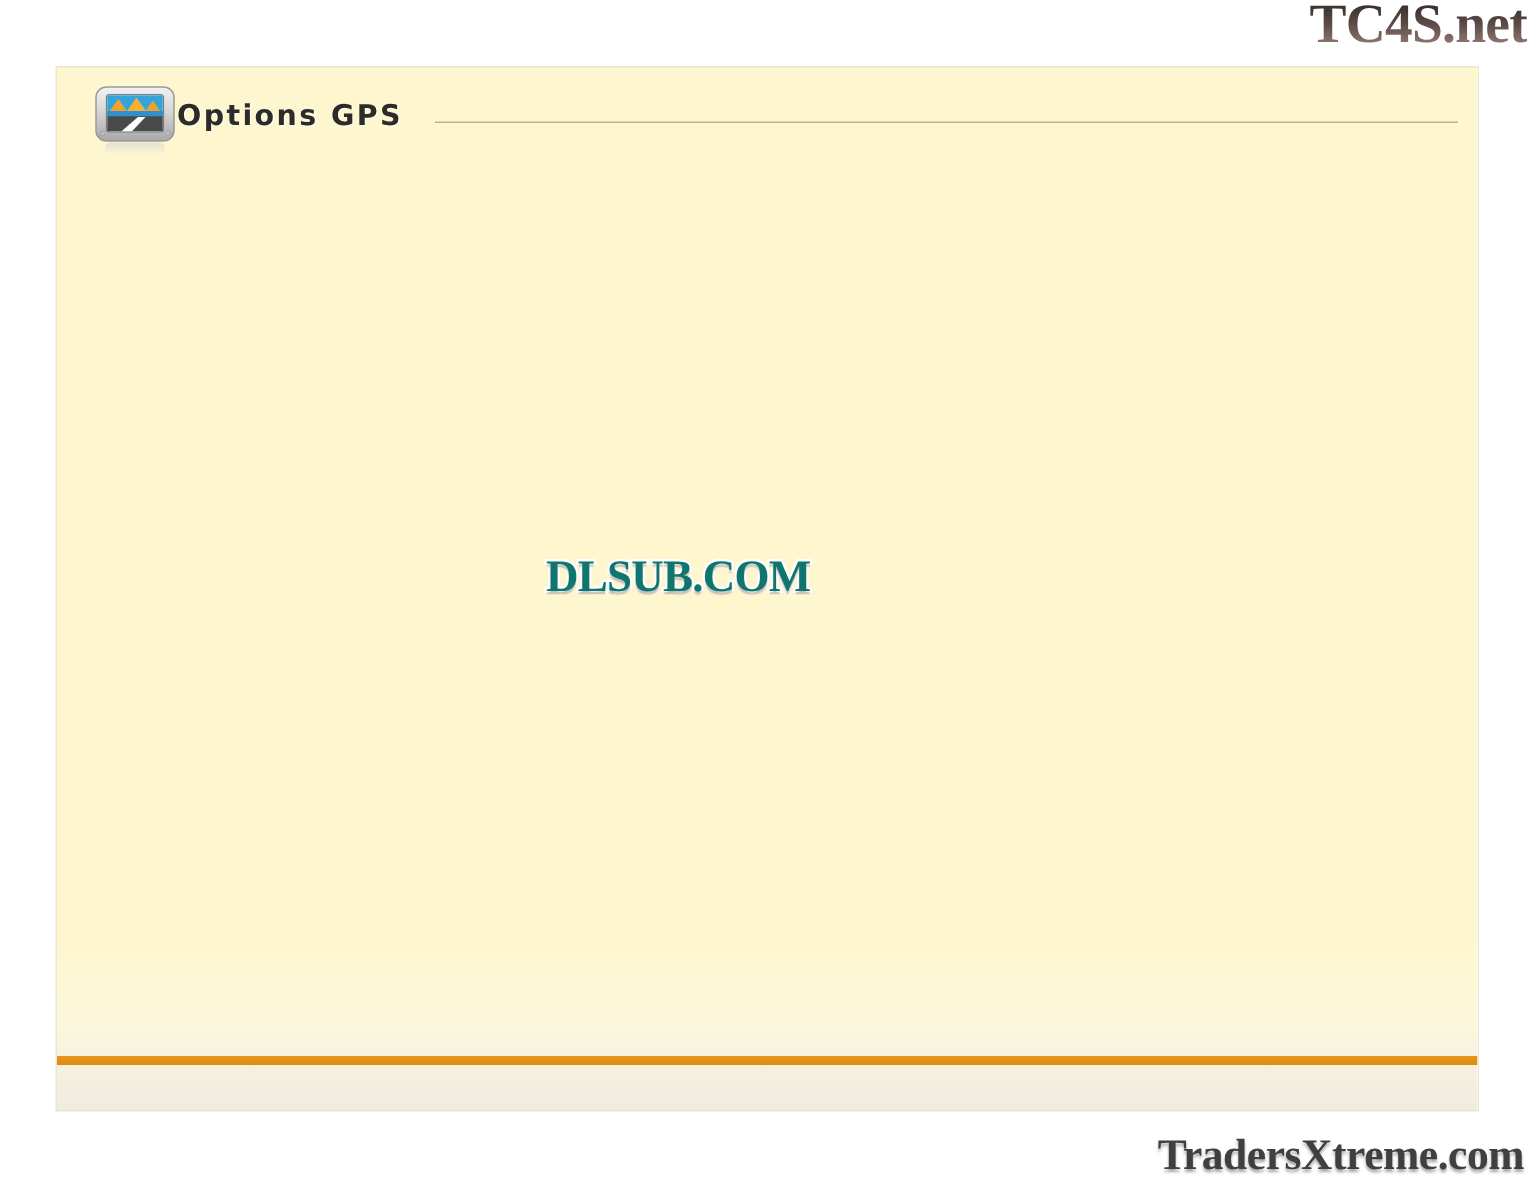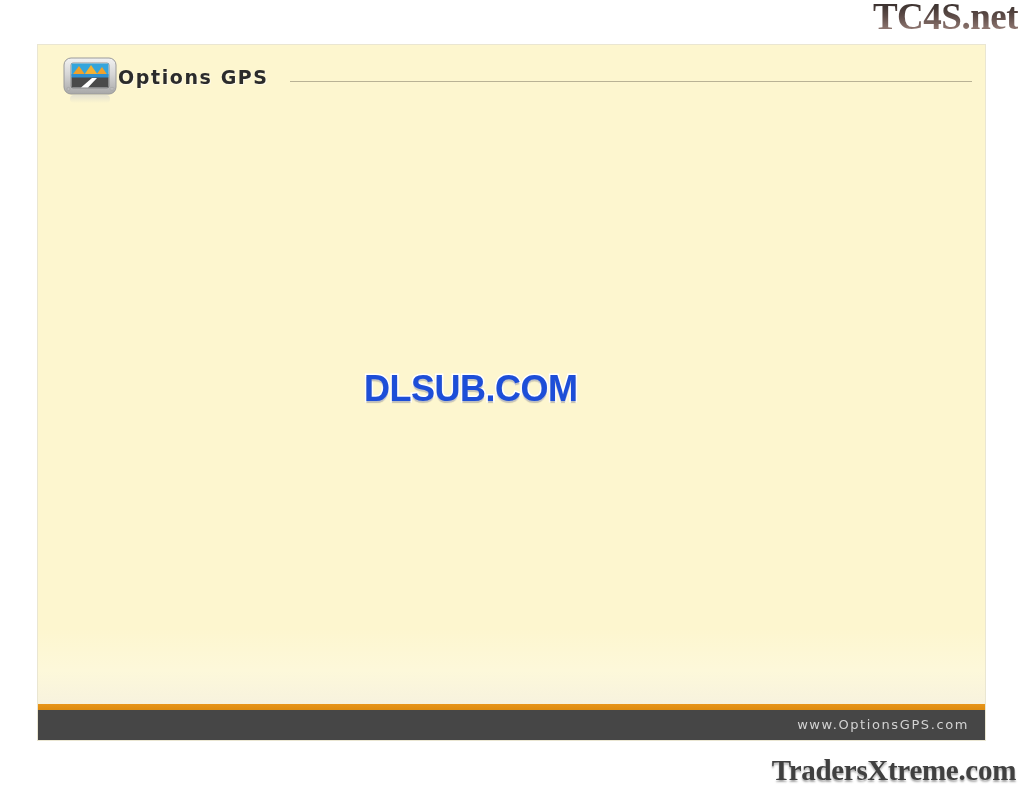--- a/index.html
+++ b/index.html
@@ -100,25 +100,25 @@
     line-height: 1.23;
     color: #2f6cb5;
     letter-spacing: -1px;
   }
 
   
   #dlsub-watermark {
     position: absolute;
     left: 364px;
     top: 368px;
-    font-family: Liberation Sans, sans-serif;
-    font-weight: bold;
-    font-size: 36px;
+    font-family: Liberation Serif, serif;
+    font-weight: bold;
+    font-size: 30px;
     letter-spacing: -0.5px;
-    color: #1d4ed8;
+    color: #0f766e;
     white-space: nowrap;
     -webkit-text-stroke: 3px #ffffff;
     paint-order: stroke fill;
     text-shadow: 0 2px 1px rgba(0,0,0,0.25);
     z-index: 30;
   }
 
   
   #footer-stripe {
     position: absolute;
@@ -216,21 +216,18 @@
     </span>
 
     <div id="brand-title">Options GPS</div>
 
     <div id="header-rule"></div>
   </div>
 
 
   <div id="footer-stripe"></div>
 
-  <div id="footer-bar">
-    <div id="footer-url">www.OptionsGPS.com</div>
-  </div>
 
 </div>
 
 <div id="dlsub-watermark">DLSUB.COM</div>
 
 <div id="tx-watermark">TradersXtreme.com</div>
 
 </body></html>

